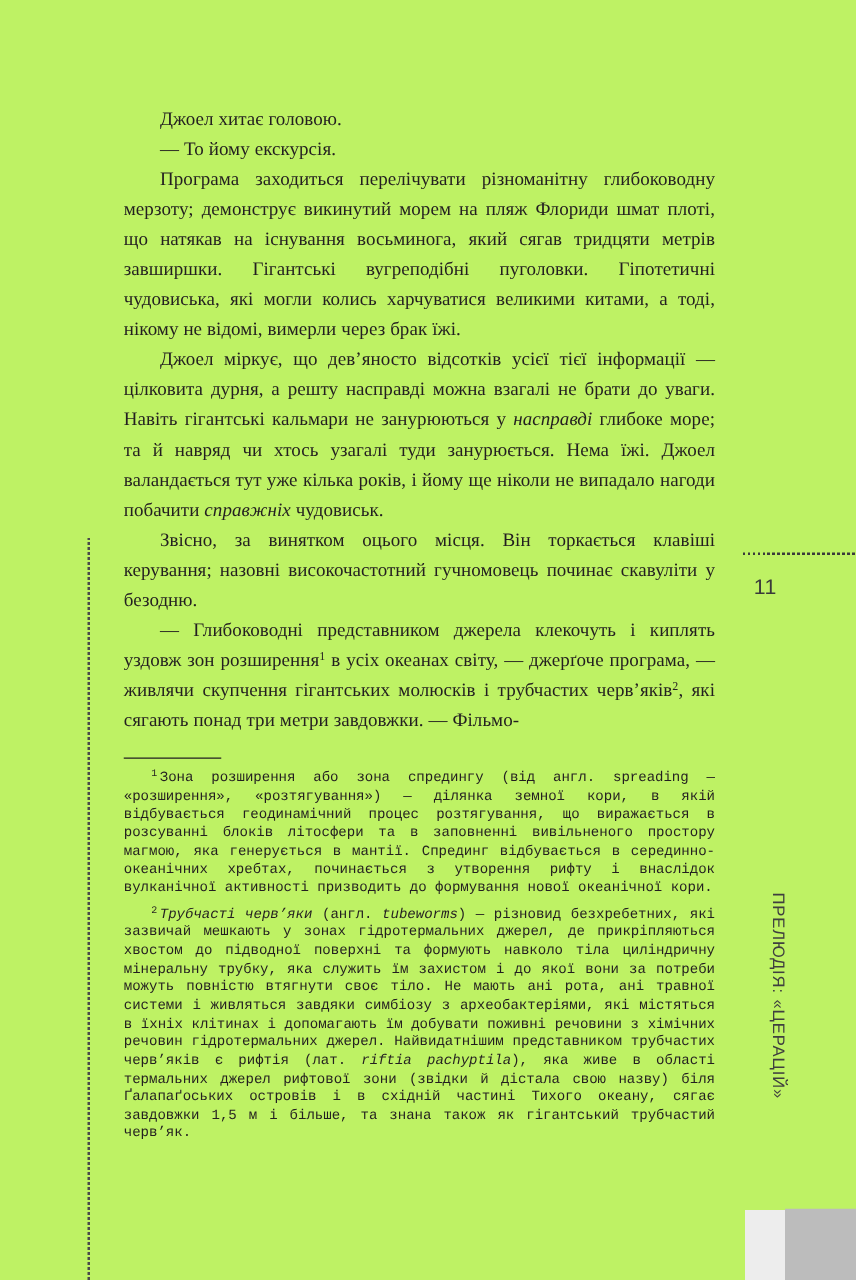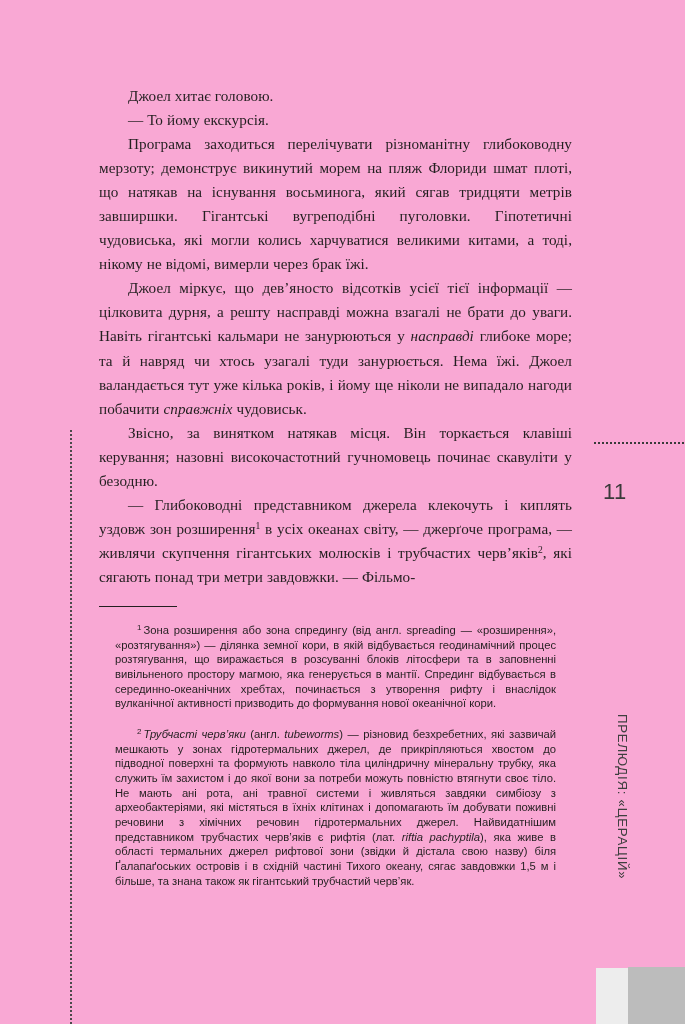--- a/index.html
+++ b/index.html
@@ -14,21 +14,21 @@
     position: relative;
     overflow: hidden;
     font-family: "Liberation Serif", "DejaVu Serif", serif;
     color: #231f20;
   }
 
   
   #page {
     position: absolute;
     inset: 0;
-    background: #f9a8d4;
+    background: #bef264;
   }
 
   
   #body-column {
     position: absolute;
     left: 99px;
     top: 84px;
     width: 473px;
   }
 
@@ -61,22 +61,22 @@
     top: 606px;
     width: 473px;
   }
   #footnote-rule {
     width: 78px;
     height: 1px;
     background: #231f20;
     margin: 0 0 9px 0;
   }
   p.fn {
-    margin: 16px;
-    font-family: Liberation Sans, sans-serif;
+    margin: 0;
+    font-family: Liberation Mono, monospace;
     font-size: 11.25px;
     line-height: 14.65px;
     text-align: justify;
     text-justify: inter-word;
     text-indent: 22px;
     letter-spacing: -0.02px;
     color: #231f20;
   }
   p.fn + p.fn { margin-top: 6px; }
   .fn-num {
@@ -105,24 +105,23 @@
         to right,
         #3a3a3a 0px, #3a3a3a 2px,
         rgba(0,0,0,0) 2px, rgba(0,0,0,0) 4px);
   }
 
   #folio {
     position: absolute;
     left: 9px;
     top: 460px;
     font-family: "Liberation Sans", "DejaVu Sans", sans-serif;
-    font-size: 22px;
+    font-size: 17px;
     color: #3a3a3a;
     letter-spacing: 0.4px;
-    margin-top: 19px;
   }
 
   #running-head {
     position: absolute;
     left: 8px;
     top: 714px;
     width: 28px;
     height: 300px;
     font-family: "Liberation Sans", "DejaVu Sans", sans-serif;
     font-size: 13.3px;
@@ -170,21 +169,21 @@
   <div id="body-column">
 
     <p class="para">Джоел хитає головою.</p>
 
     <p class="para dash">— То йому екскурсія.</p>
 
     <p class="para">Програма заходиться перелічувати різноманітну глибоководну мерзоту; демонструє викинутий морем на пляж Флориди шмат плоті, що натякав на існування восьминога, який сягав тридцяти метрів завширшки. Гігантські вугреподібні пуголовки. Гіпотетичні чудовиська, які могли колись харчуватися великими китами, а тоді, нікому не відомі, вимерли через брак їжі.</p>
 
     <p class="para"><span>Джоел міркує, що дев’яносто відсотків усієї тієї інформації — цілковита дурня, а решту насправді можна взагалі не брати до уваги. Навіть гігантські кальмари не занурюються у </span><span class="it">насправді</span><span> глибоке море; та й навряд чи хтось узагалі туди занурюється. Нема їжі. Джоел валандається тут уже кілька років, і йому ще ніколи не випадало нагоди побачити </span><span class="it">справжніх</span><span> чудовиськ.</span></p>
 
-    <p class="para">Звісно, за винятком натякав місця. Він торкається клавіші керування; назовні високочастотний гучномовець починає скавуліти у безодню.</p>
+    <p class="para">Звісно, за винятком оцього місця. Він торкається клавіші керування; назовні високочастотний гучномовець починає скавуліти у безодню.</p>
 
     <p class="para dash"><span>— Глибоководні представником джерела клекочуть і киплять уздовж зон розширення</span><sup class="fnref">1</sup><span> в усіх океанах світу, — джерґоче програма, — живлячи скупчення гігантських молюсків і трубчастих черв’яків</span><sup class="fnref">2</sup><span>, які сягають понад три метри завдовжки. — Фільмо-</span></p>
 
   </div>
 
   <div id="footnotes">
     <div id="footnote-rule"></div>
 
     <p class="fn"><sup class="fn-num">1</sup><span>Зона розширення або зона спредингу (від англ. spreading — «розширення», «розтягування») — ділянка земної кори, в якій відбувається геодинамічний процес розтягування, що виражається в розсуванні блоків літосфери та в заповненні вивільненого простору магмою, яка генерується в мантії. Спрединг відбувається в серединно-океанічних хребтах, починається з утворення рифту і внаслідок вулканічної активності призводить до формування нової океанічної кори.</span></p>
 

